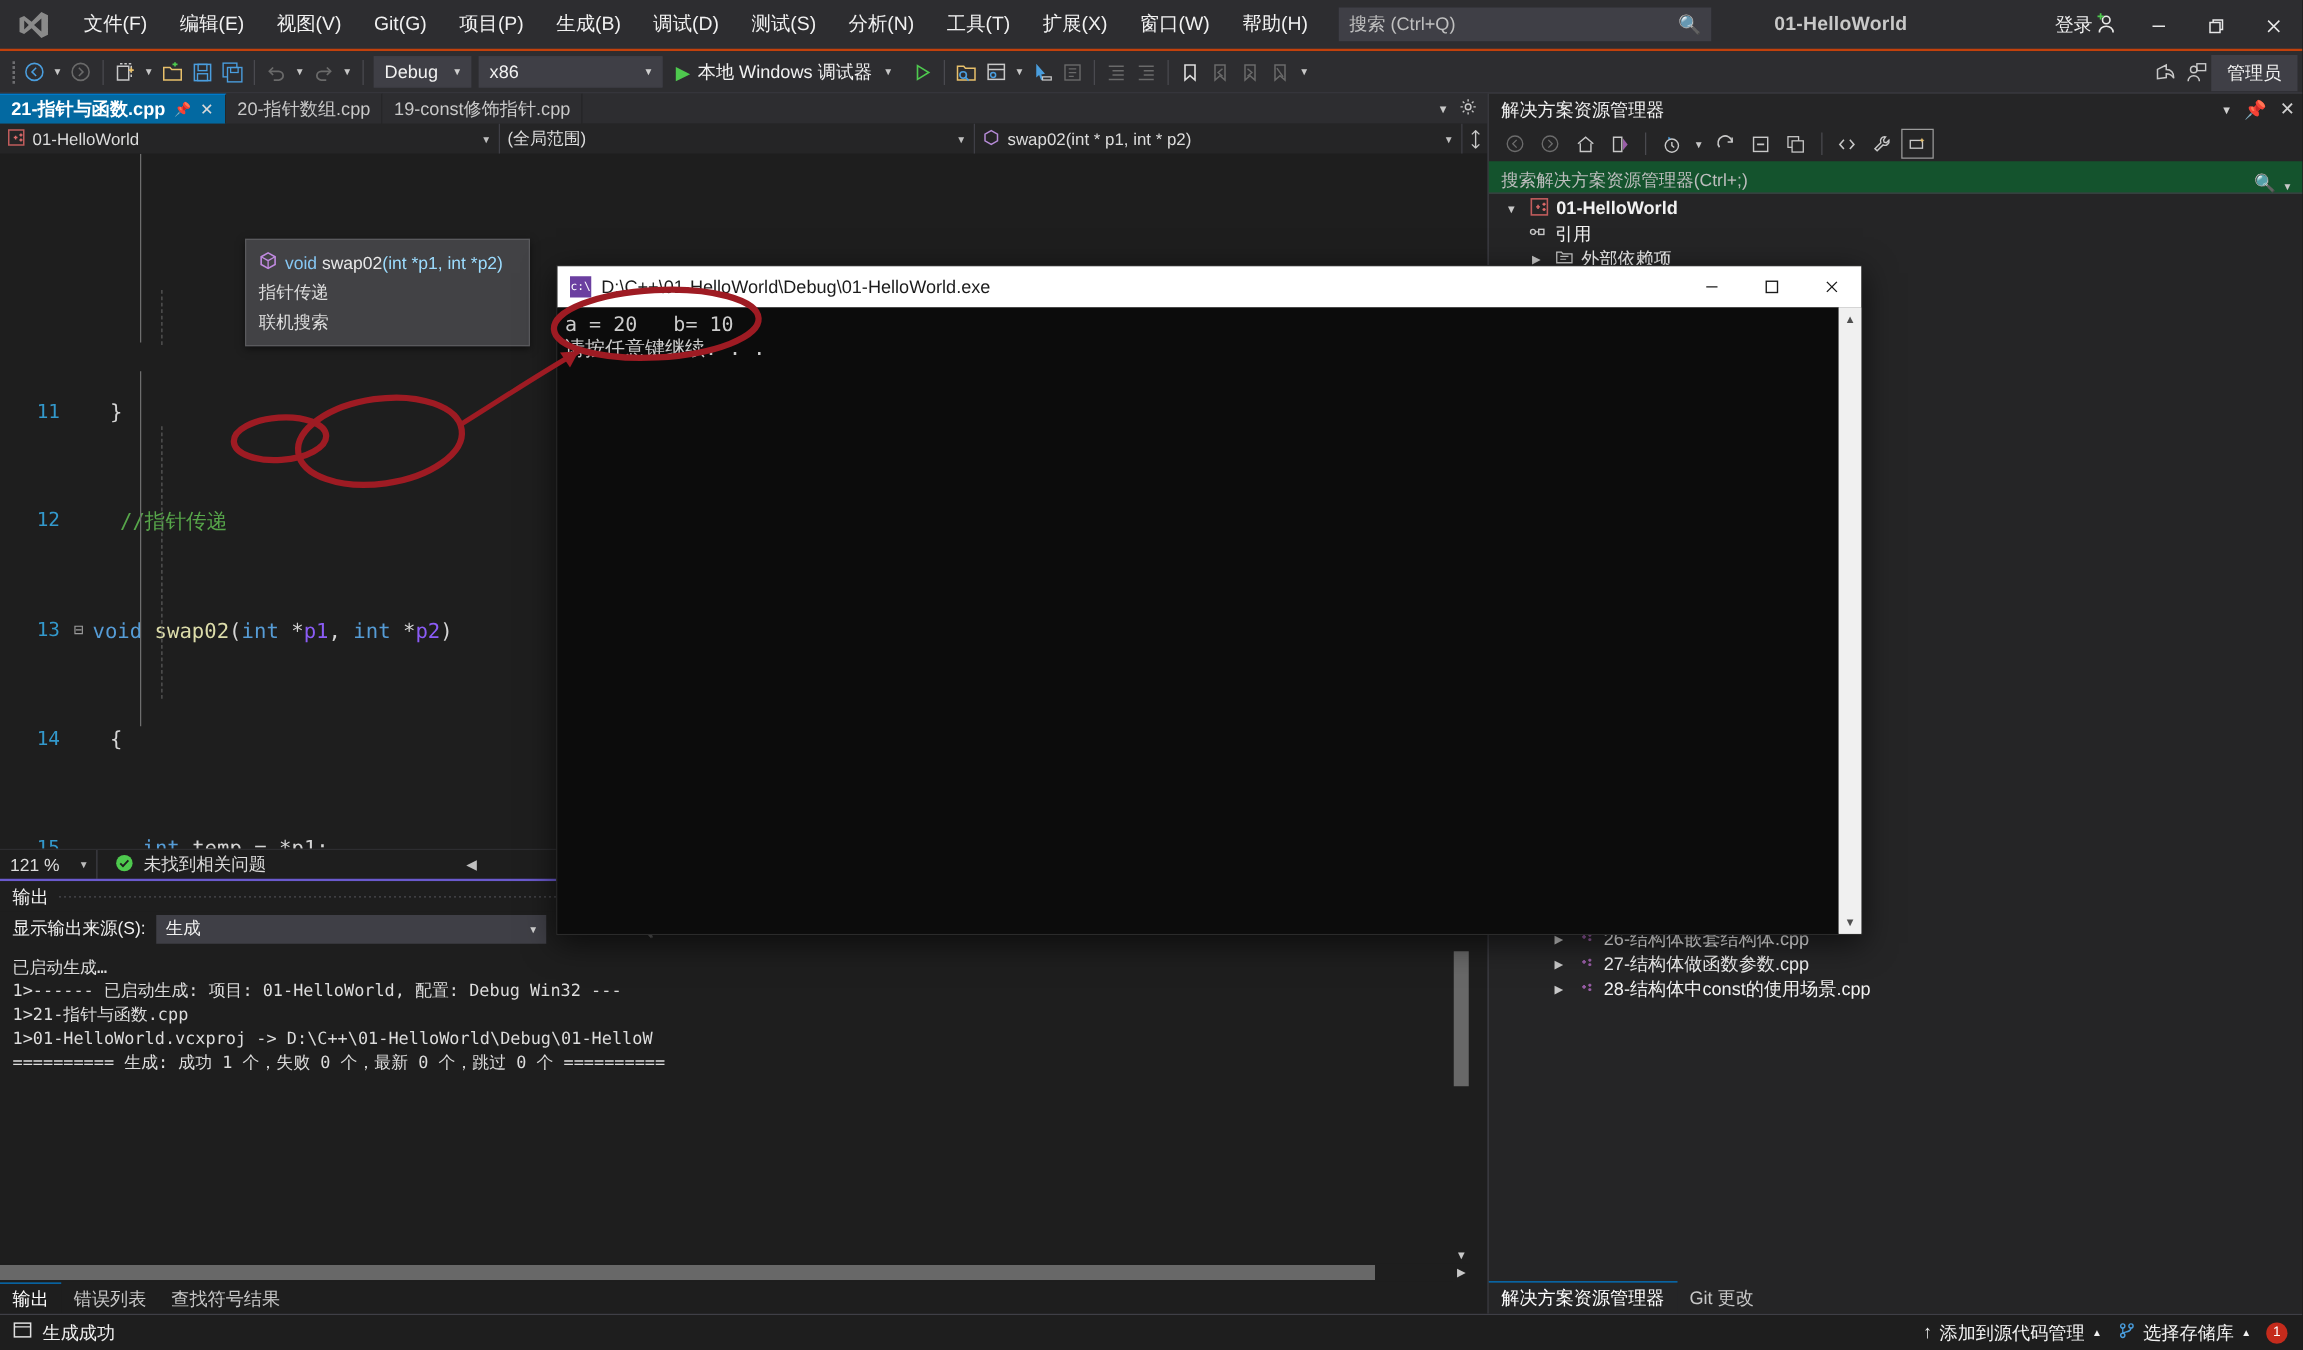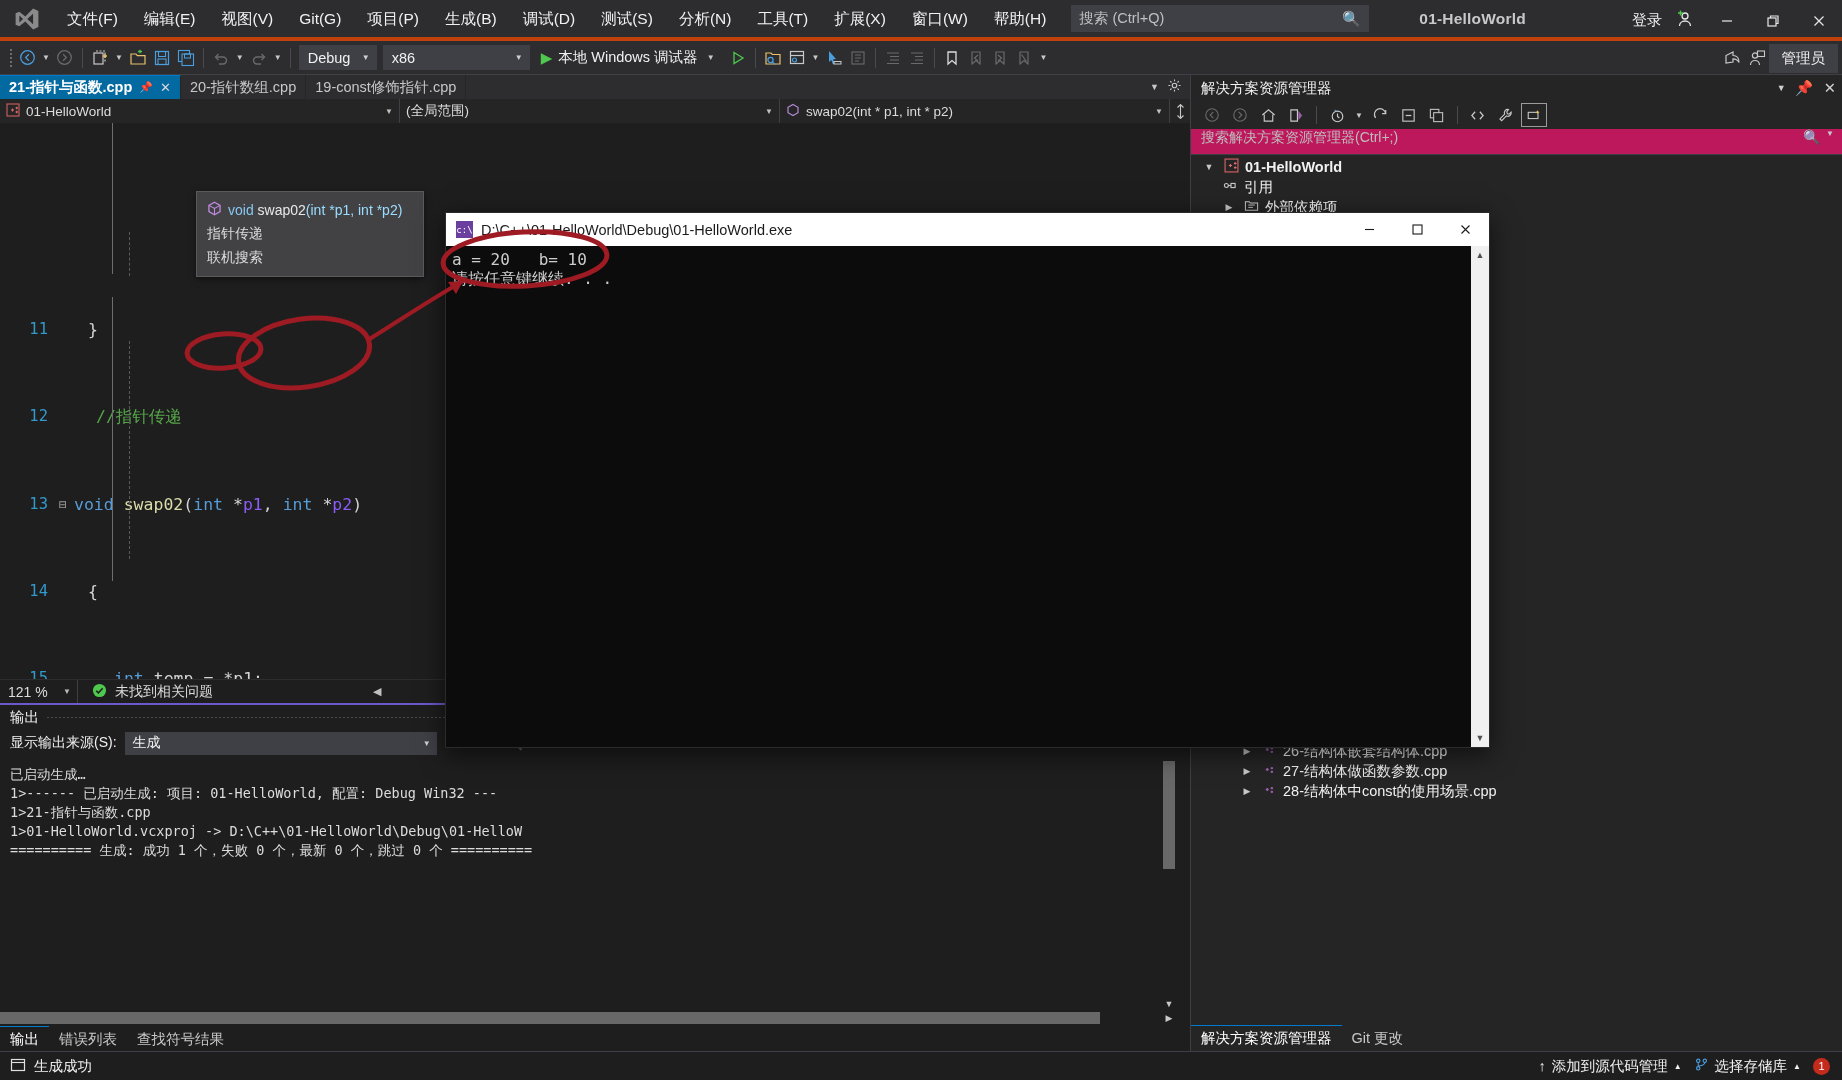--- a/index.html
+++ b/index.html
@@ -9,40 +9,40 @@
     font-family:"Liberation Sans","DejaVu Sans",sans-serif;
     font-size:15px;
     color:#f1f1f1;
     -webkit-font-smoothing:antialiased;
   }
   .app { position:relative; width:1842px; height:1080px; background:#1e1e1e; }
 
   
   .titlebar {
     height:41px; background:#2d2d30; display:flex; align-items:center;
-    border-bottom:4px solid #c2410c; position:relative;
+    border-bottom:2px solid #c2410c; position:relative;
   }
   .vs-logo { width:54px; height:41px; display:flex; align-items:center; justify-content:center; }
   .vs-logo svg { width:26px; height:26px; }
   .menubar { display:flex; align-items:center; height:41px; }
   .menu-item {
     padding:0 13px; height:41px; line-height:41px; font-size:15.5px; color:#f1f1f1;
     cursor:default; white-space:nowrap;
   }
   .search-box {
     width:298px; height:27px; background:#3f3f46; margin-left:12px;
     display:flex; align-items:center; padding:0 8px; position:relative;
   }
   .search-box .ph { color:#c0c0c0; font-size:14.5px; flex:1; }
   .search-box .mag { color:#e8e8e8; font-size:15px; }
   .win-title {
     margin-left:50px; font-size:15.5px; color:#c8c8c8; font-weight:600; letter-spacing:.2px;
   }
   .title-right { position:absolute; right:0; top:0; height:41px; display:flex; align-items:center; }
-  .signin { display:flex; align-items:center; gap:12px; padding:0 10px; }
+  .signin { display:flex; align-items:center; gap:0; padding:0 10px; }
   .signin .lbl { font-size:15px; color:#f1f1f1; }
   .win-btn { width:46px; height:41px; display:flex; align-items:center; justify-content:center; color:#e8e8e8; }
 
   
   .toolbar {
     height:34px; background:#2d2d30; display:flex; align-items:center;
     padding-left:6px; position:relative; border-bottom:1px solid #3f3f46;
   }
   .tb-btn { width:24px; height:26px; display:flex; align-items:center; justify-content:center; color:#c8c8c8; }
   .tb-sep { width:1px; height:20px; background:#4a4a4f; margin:0 5px; }
@@ -157,22 +157,22 @@
 
   
   .right-col { position:absolute; right:0; top:0; width:652px; bottom:0; background:#252526; border-left:1px solid #3f3f46;}
   .se-head { height:26px; display:flex; align-items:center; padding:0 6px 0 10px; font-size:14.5px; color:#f1f1f1; }
   .se-head .tools { margin-left:auto; display:flex; align-items:center; gap:10px; color:#d0d0d0; }
   .se-toolbar { height:28px; display:flex; align-items:center; gap:2px; padding-left:8px; }
   .se-tb { width:26px; height:24px; display:flex; align-items:center; justify-content:center; color:#c8c8c8; font-size:14px;}
   .se-tb.dis { color:#6c6c6c; }
   .se-tb.boxed { border:1px solid #9b9b9b; }
   .se-sep { width:1px; height:18px; background:#4a4a4f; margin:0 5px; }
-  .se-search { height:26px; display:flex; align-items:flex-start; padding:0 8px 0 10px; font-size:14px; color:#bdbdbd;
-               background:#be185d; border-bottom:1px solid #3f3f46;}
+  .se-search { height:26px; display:flex; align-items:flex-end; padding:0 8px 0 10px; font-size:14px; color:#bdbdbd;
+               background:#14532d; border-bottom:1px solid #3f3f46;}
   .se-search .mag { margin-left:auto; color:#e0e0e0; font-size:14px; }
   .se-tree { position:absolute; top:82px; left:0; right:0; bottom:26px; overflow:hidden; font-size:14.5px; }
   .tr { display:flex; align-items:center; height:20px; gap:5px; color:#f1f1f1; white-space:nowrap; }
   .tr .tw { width:16px; text-align:center; color:#c8c8c8; font-size:9px; flex:none;}
   .tr .ic { width:18px; text-align:center; flex:none; }
   .tr.lvl0 { padding-left:10px; font-weight:700; }
   .tr.lvl1 { padding-left:30px; }
   .tr.lvl2 { padding-left:48px; }
   .cpp-ic { color:#9a5ea8; font-weight:700; font-size:14px; }
   .se-foot { position:absolute; bottom:0; left:0; right:0; height:26px; display:flex; align-items:center; }

